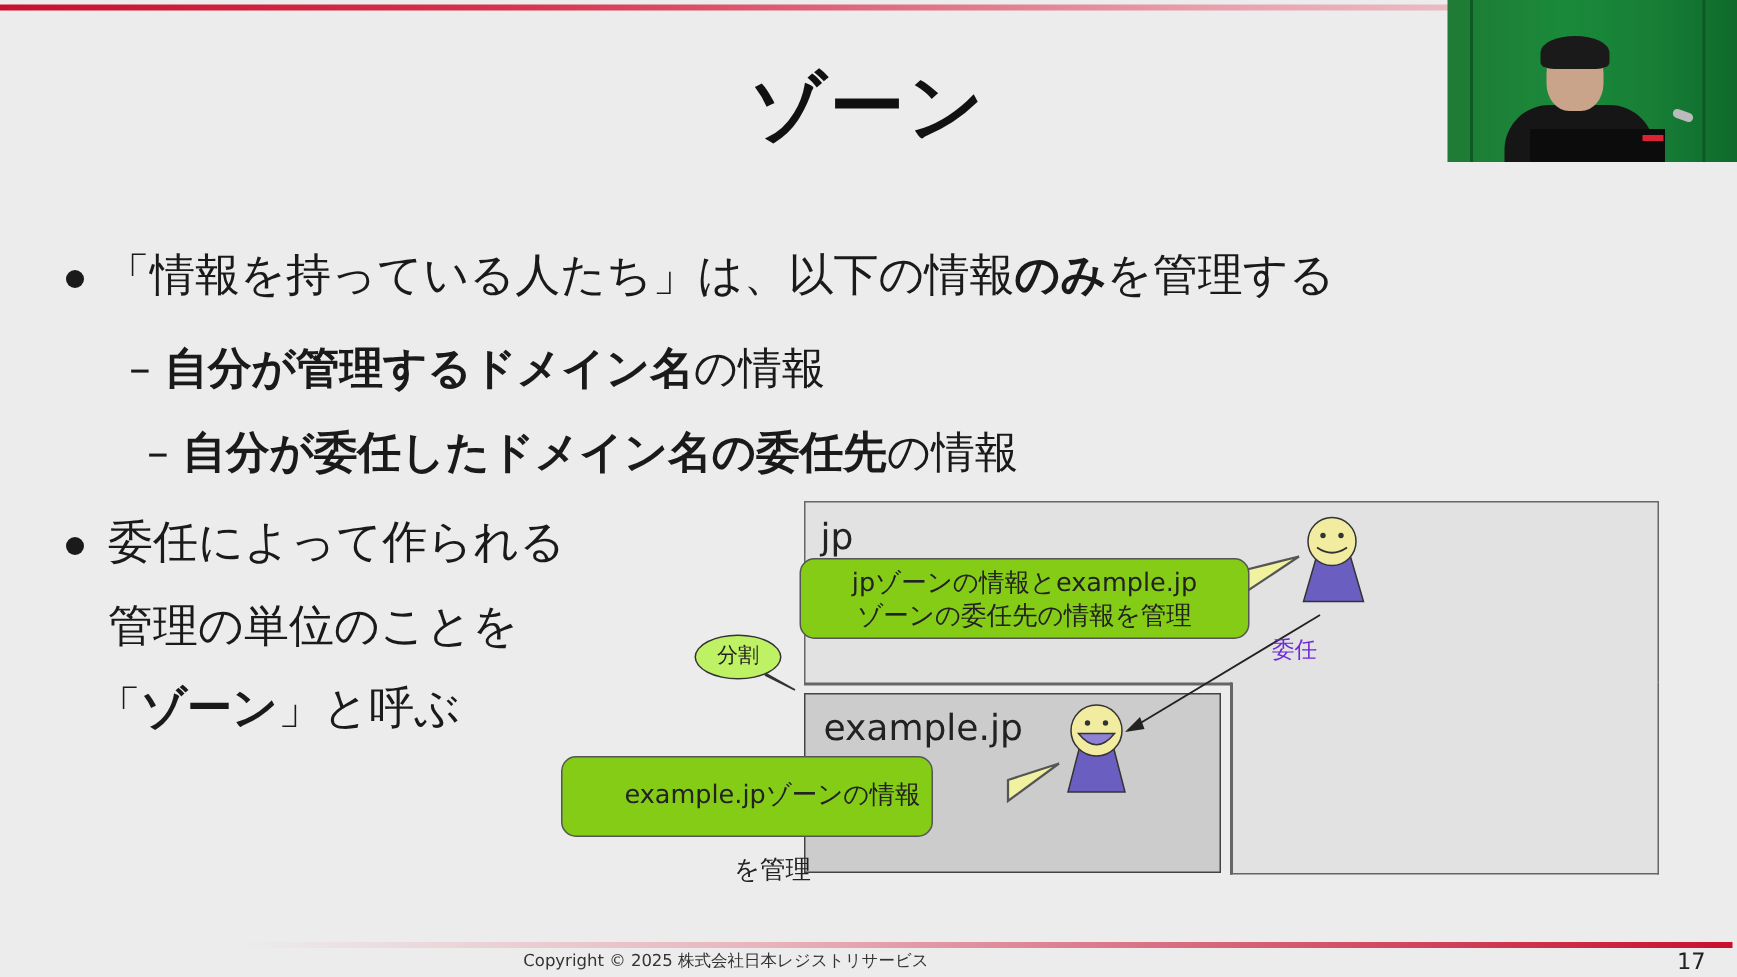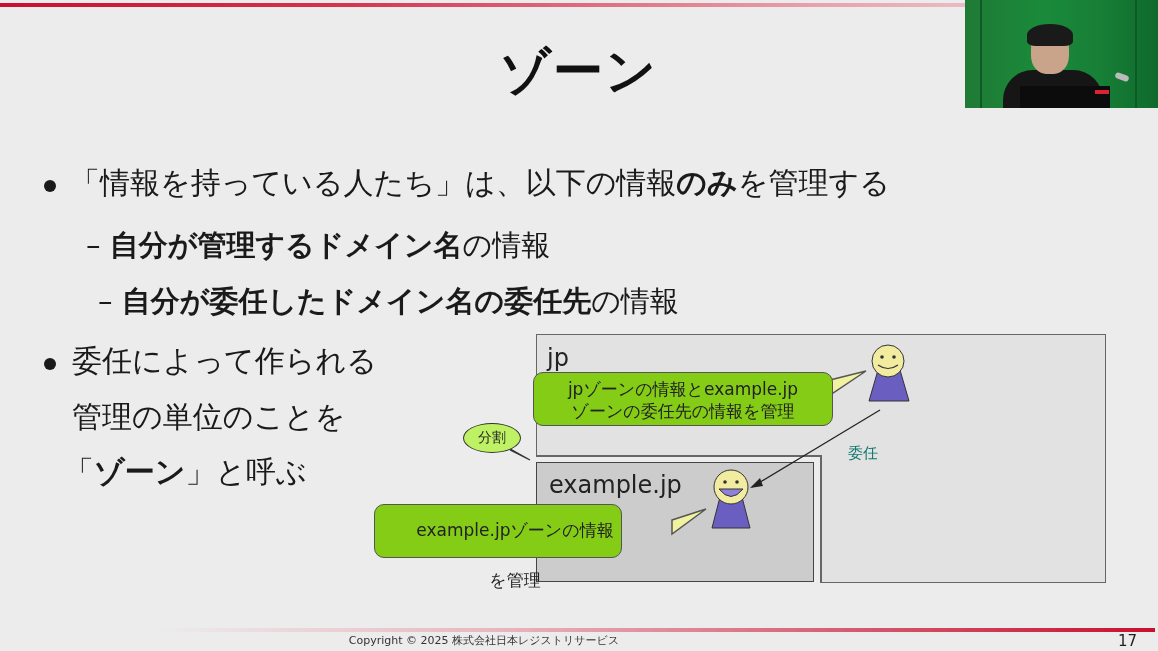--- a/index.html
+++ b/index.html
@@ -88,21 +88,21 @@
       position: absolute; background: #84cc16; border: 1.5px solid #555;
       border-radius: 10px; font-size: 17px; color: #222; text-align: center;
       line-height: 22px;
     }
     .oval-bubble {
       position: absolute; left: 463px; top: 423px; width: 58px; height: 30px;
       border: 1.5px solid #333; border-radius: 50%; background: #bef264;
       font-size: 14px; text-align: center; line-height: 27px; color: #222;
     }
     .delegate-label {
-      position: absolute; left: 848px; top: 444px; font-size: 15px; color: #0f766e;
+      position: absolute; left: 848px; top: 424px; font-size: 15px; color: #6d28d9;
     }
     .footer-copy {
       position: absolute; left: 0; top: 633px; width: 968px; text-align: center;
       font-size: 11px; color: #333;
     }
     .footer-page {
       position: absolute; left: 1118px; top: 632px; font-size: 15px; color: #222;
     }
     svg.overlay { position: absolute; left: 0; top: 0; }
   </style>

